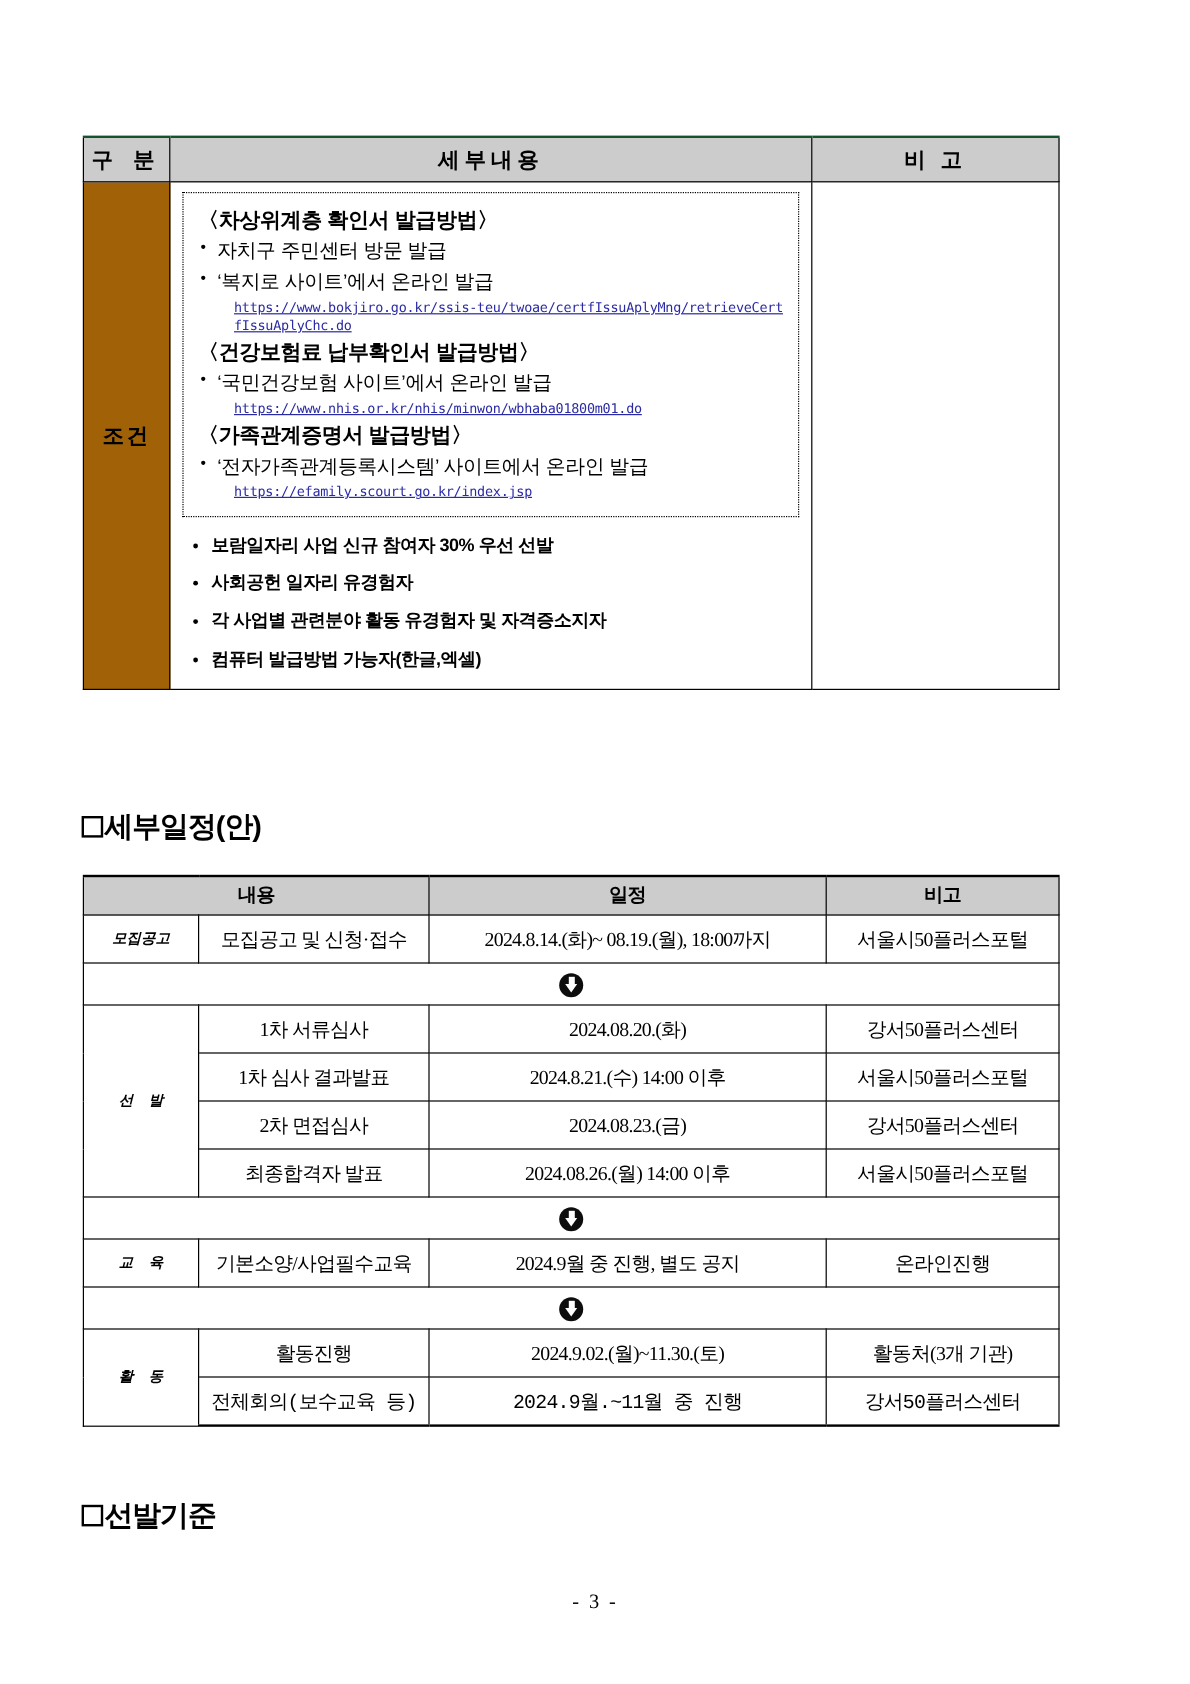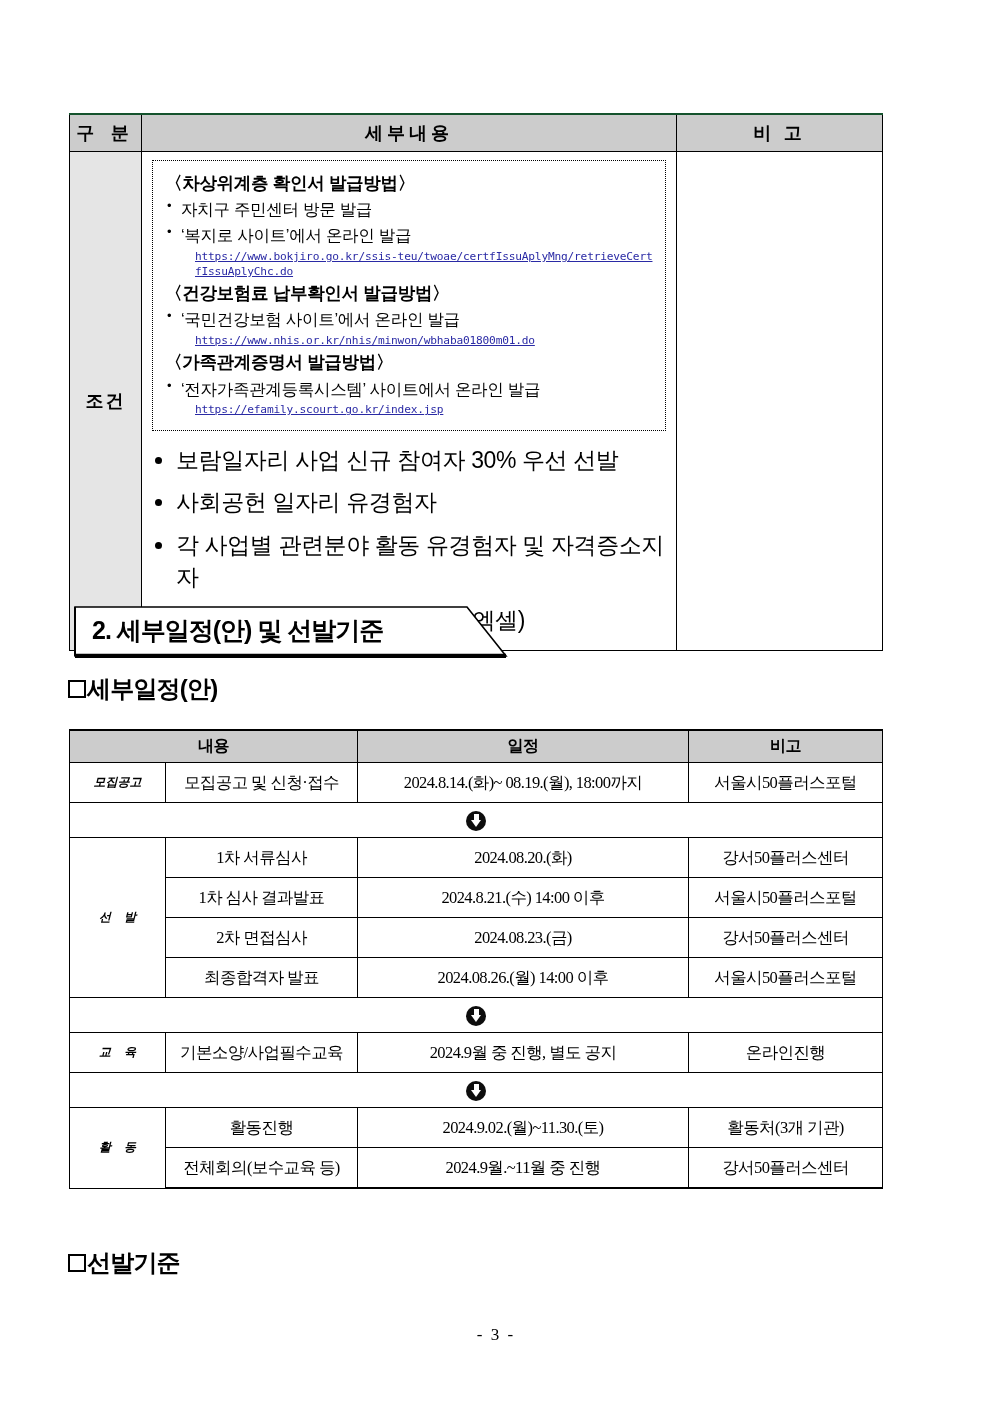--- a/index.html
+++ b/index.html
@@ -40,21 +40,21 @@
     background: #cccccc;
     text-align: center;
     font-weight: bold;
     font-size: 18px;
     height: 36px;
     letter-spacing: 4px;
     font-family: "Liberation Serif", "DejaVu Serif", serif;
   }
   .cond-head th.col-gubun { letter-spacing: 6px; }
   .cell-gubun {
-    background: #e5e5e5;
+    background: #a16207;
     text-align: center;
     font-weight: bold;
     font-size: 18px;
     letter-spacing: 2px;
   }
   .cell-detail {
     padding: 8px 10px 12px 10px !important;
     vertical-align: top;
     margin-top: 45px;
   }
@@ -101,22 +101,22 @@
     letter-spacing: -0.2px;
   }
   .url-line.tight { margin-bottom: 2px; }
 
   .cond-bullets {
     margin: 14px 0 0 0;
     padding: 0 0 0 24px;
   }
   .cond-bullets li {
     font-family: "Liberation Sans", sans-serif;
-    font-weight: normal;
-    font-size: 23px;
+    font-weight: bold;
+    font-size: 15px;
     line-height: 1.38;
     margin-bottom: 11px;
     letter-spacing: -0.4px;
   }
   .cond-bullets li:last-child { margin-bottom: 2px; }
 
   
   .banner {
     position: absolute;
     left: 74px;
@@ -216,21 +216,21 @@
     content: "";
     position: absolute;
     left: 4.5px;
     top: 9px;
     width: 0; height: 0;
     border-left: 5.5px solid transparent;
     border-right: 5.5px solid transparent;
     border-top: 7px solid #ffffff;
   }
   .tbl-outer-top { border-top: 2px solid #000 !important; }
-  .tbl-outer-bottom td { border-bottom: 2px solid #000 !important; }
+  .tbl-outer-bottom td { border-bottom: 2px solid #000 !important; font-family: Liberation Mono, monospace; }
 
   
   .footnote {
     position: absolute;
     left: 80px;
     top: 1163px;
     font-family: "Liberation Sans", sans-serif;
     font-weight: bold;
     font-size: 19px;
     letter-spacing: -0.6px;
@@ -293,28 +293,20 @@
             <li>각 사업별 관련분야 활동 유경험자 및 자격증소지자</li>
             <li>컴퓨터 발급방법 가능자(한글,엑셀)</li>
           </ul>
 
         </td>
         <td class="cell-remark"></td>
       </tr>
     </tbody>
   </table>
 
-  <div class="banner">
-    <svg width="434" height="52" viewBox="0 0 434 52">
-      <path d="M1,1 L393,1 L432,50 L1,50 Z" fill="#ffffff" stroke="#000000" stroke-width="1.6"></path>
-      <path d="M1,50 L432,50" stroke="#000000" stroke-width="4.5"></path>
-      <path d="M1,1 L1,50" stroke="#000000" stroke-width="2"></path>
-    </svg>
-    <div class="banner-label">2. 세부일정(안) 및 선발기준</div>
-  </div>
 
   <div class="box-heading" id="heading-schedule">
     <span class="sq"></span>
     <span>세부일정(안)</span>
   </div>
 
   <table class="sched-table">
     <colgroup>
       <col style="width:96px">
       <col style="width:192px">

